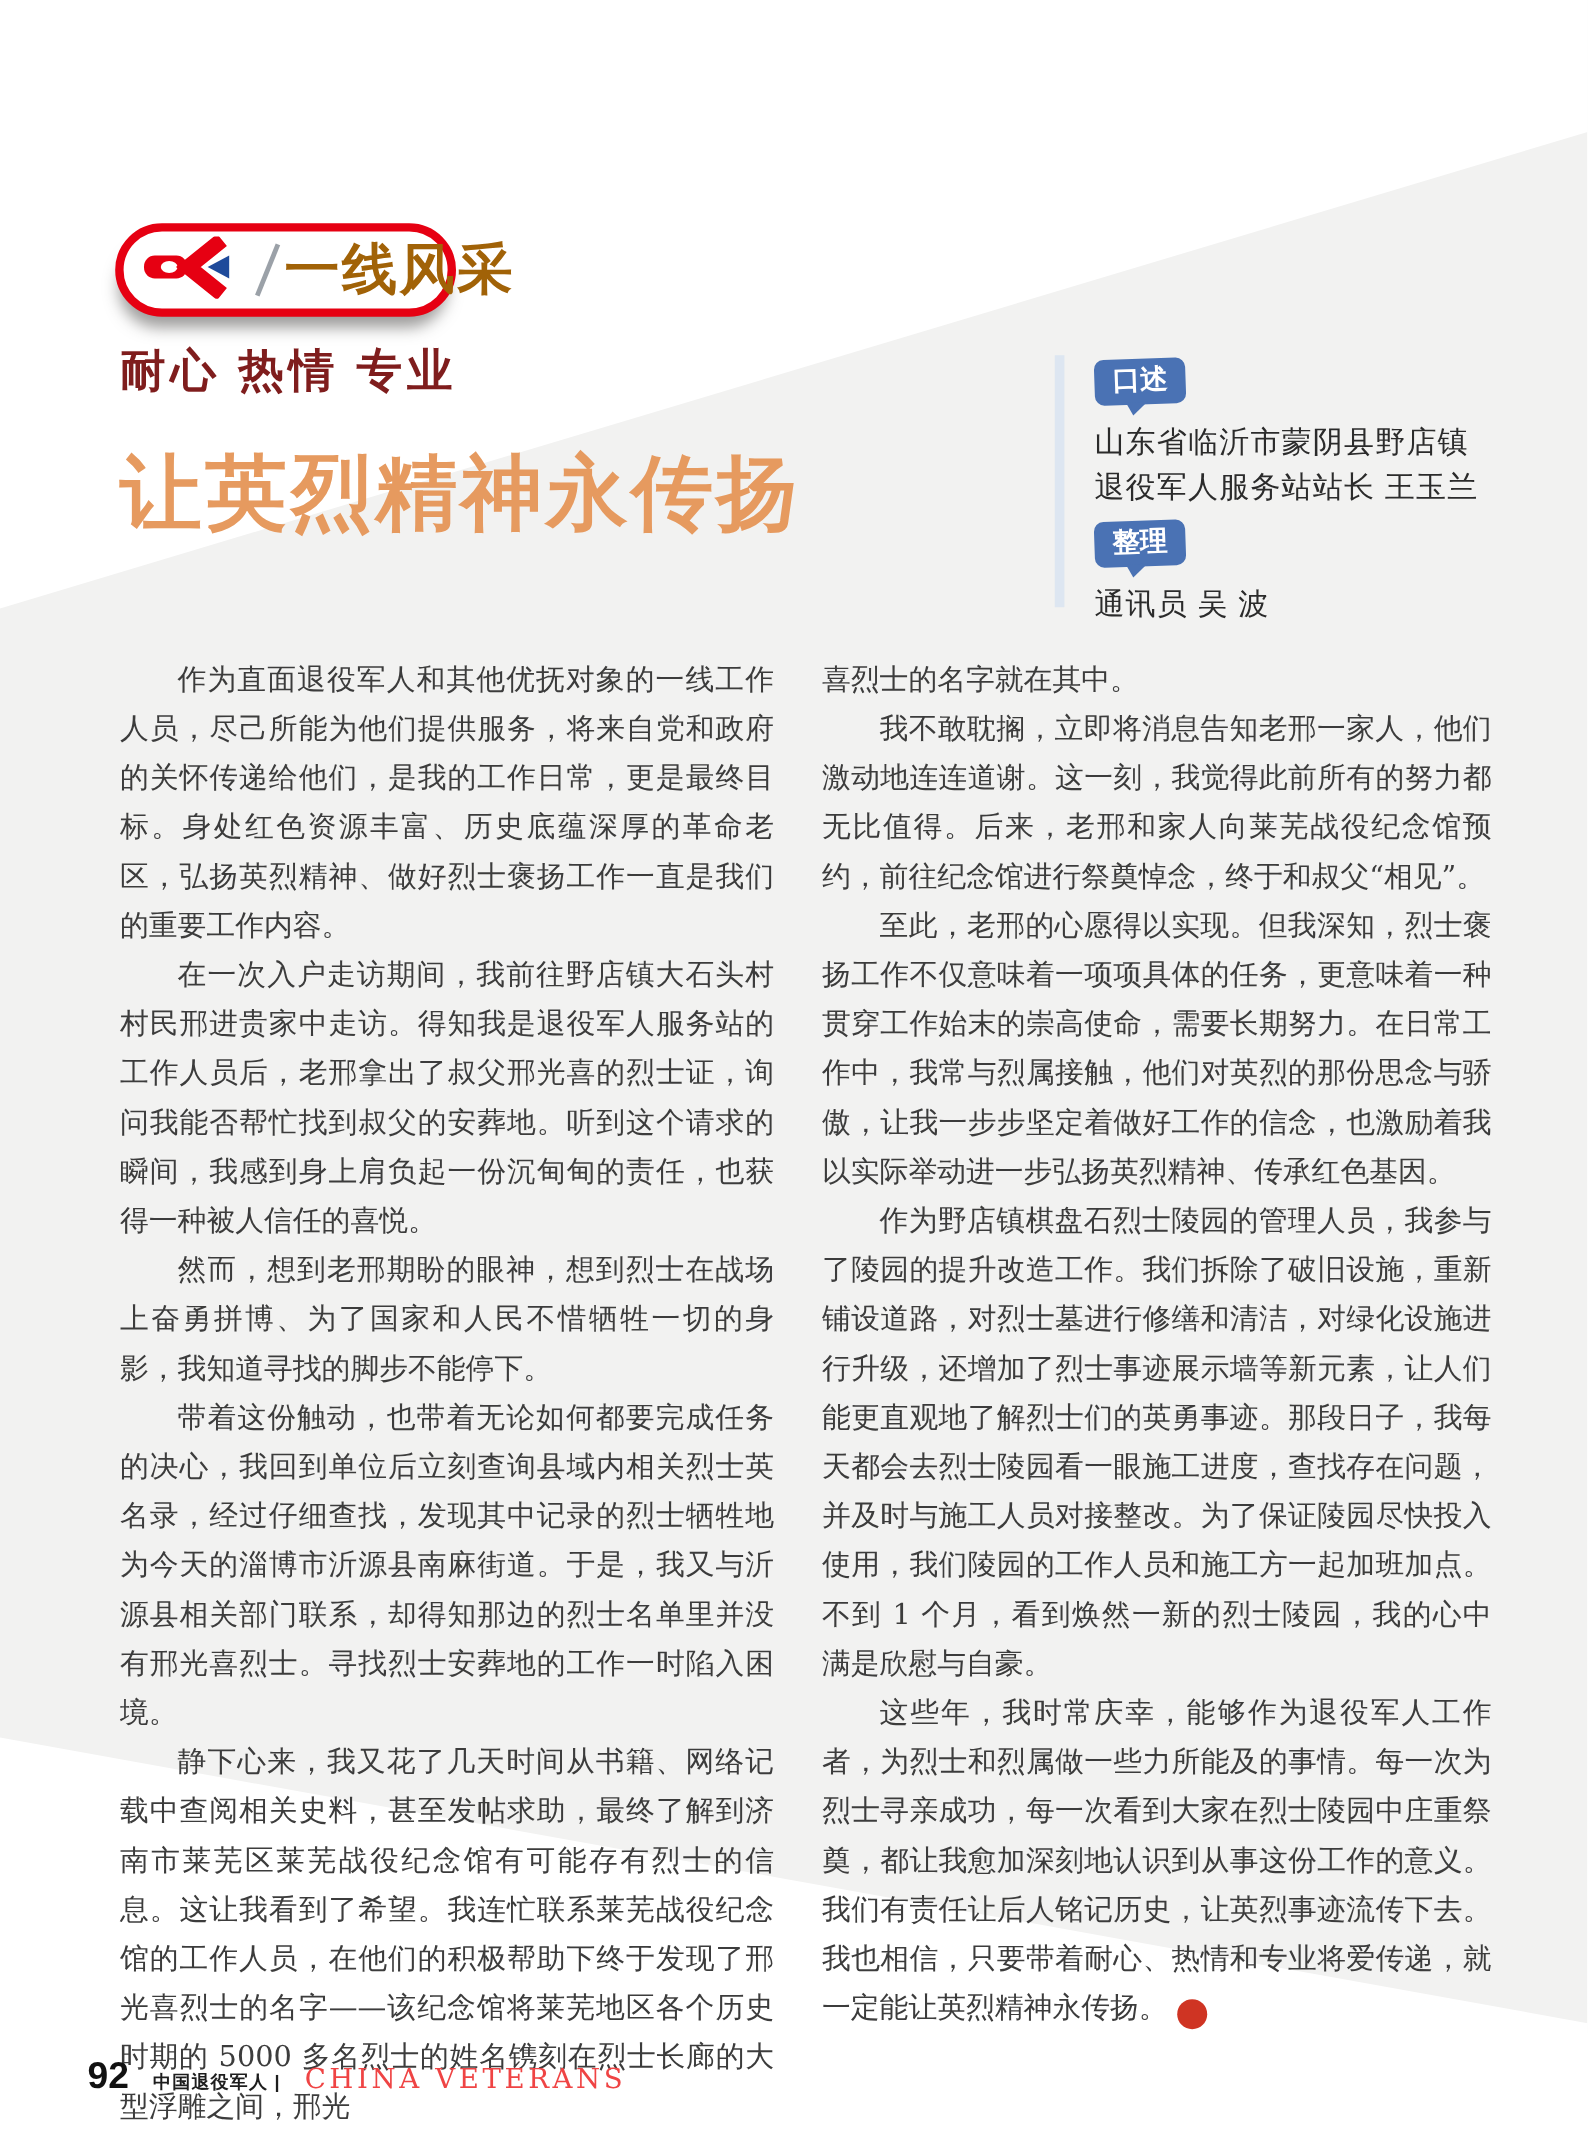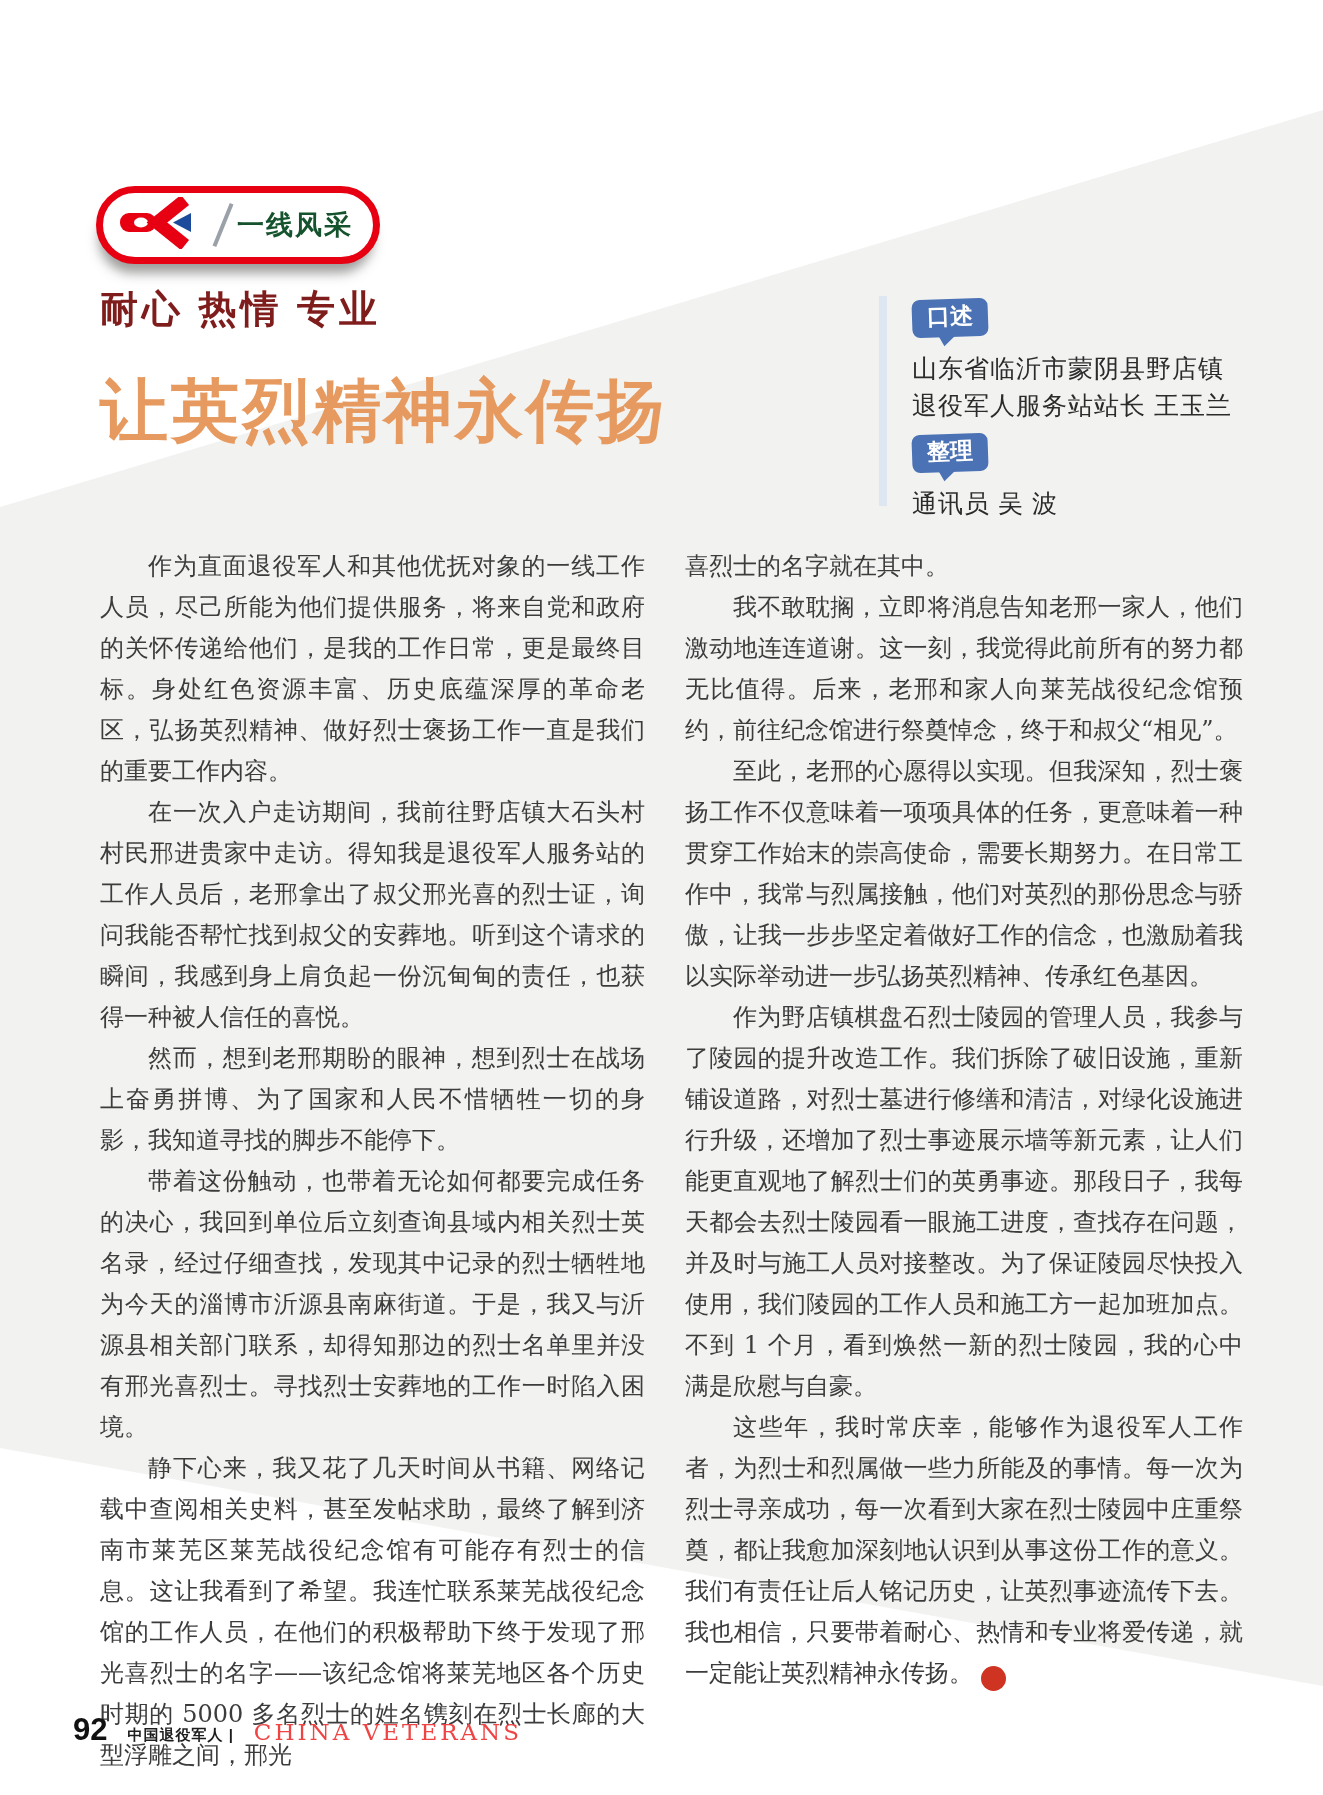--- a/index.html
+++ b/index.html
@@ -19,21 +19,21 @@
     background:#ffffff;border:7px solid #e60012;border-radius:44px;
     box-sizing:border-box;display:flex;align-items:center;padding:0 16px 0 14px;
     box-shadow:-2px 14px 12px -5px rgba(60,58,55,.5);
   }
   .badge-logo{flex:0 0 auto;}
   .slash-divider{
     width:4px;height:46px;background:#9ba1a8;transform:rotate(22deg);
     margin:0 12px 0 8px;flex:0 0 auto;
   }
   .badge-label{
-    font-size:27px;font-weight:900;color:#14532d;letter-spacing:2px;white-space:nowrap;
+    font-size:46px;font-weight:900;color:#a16207;letter-spacing:2px;white-space:nowrap;
     font-family:"Liberation Sans",sans-serif;
   }
   
   .article-subtitle{
     position:absolute;left:100px;top:284px;margin:0;
     font-size:38px;font-weight:900;color:#7f1d1d;letter-spacing:4px;
     font-family:"Liberation Sans",sans-serif;white-space:nowrap;
   }
   .article-title{
     position:absolute;left:100px;top:366px;margin:0;

